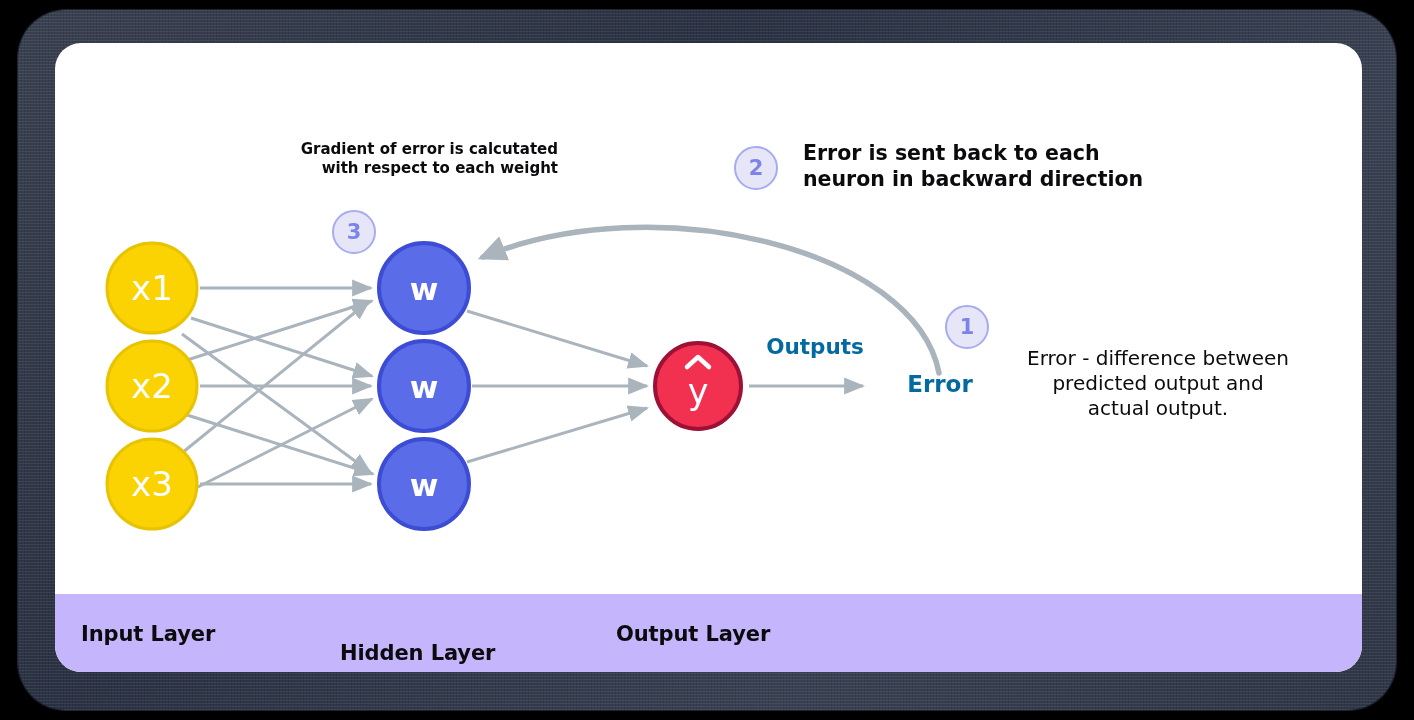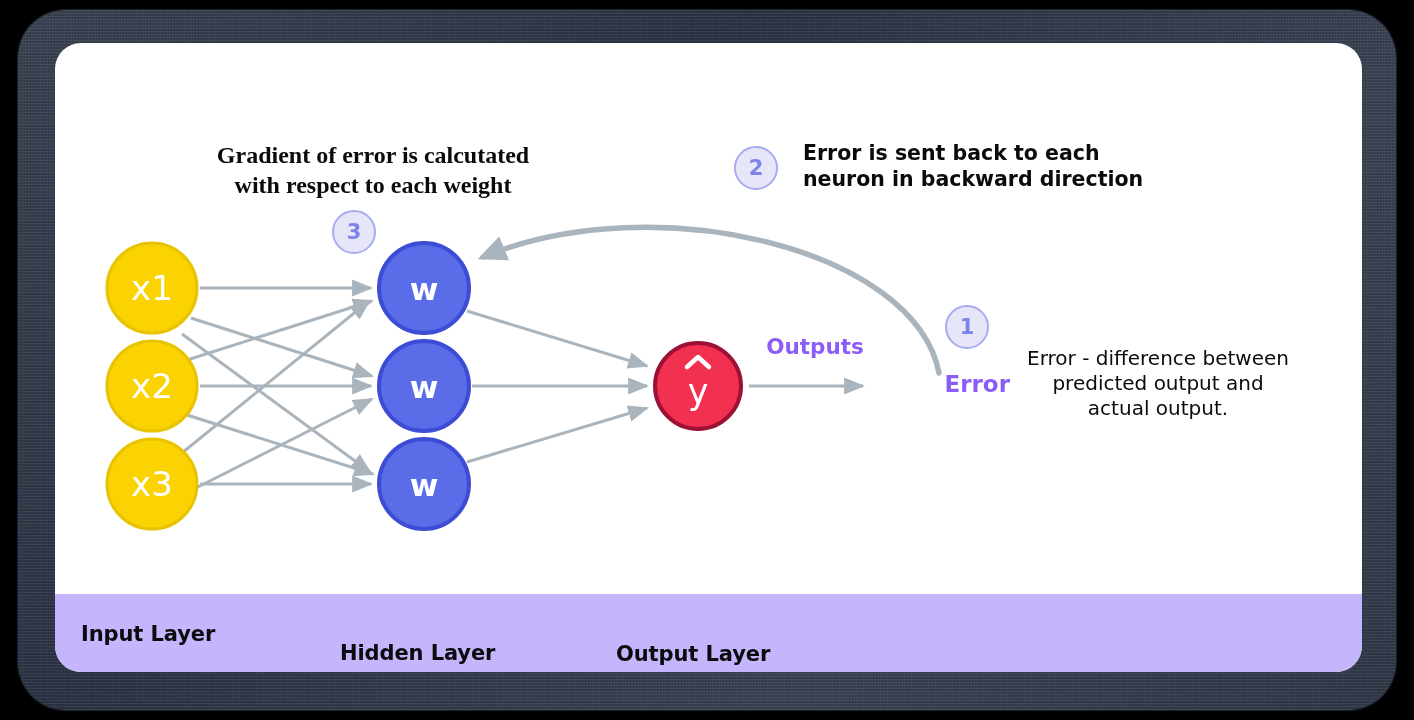--- a/index.html
+++ b/index.html
@@ -83,38 +83,37 @@
     position: absolute;
     top: 28px;
     font-size: 21px;
     font-weight: 700;
     color: #0b0b0d;
     white-space: nowrap;
     letter-spacing: -0.1px;
   }
   #layer-input  { left: 26px; }
   #layer-hidden { left: 285px; margin-top: 19px; }
-  #layer-output { left: 561px; margin-top: 20px; }
+  #layer-output { left: 561px; }
 
   
   .note {
     position: absolute;
     color: #0b0b0d;
     white-space: pre-line;
     line-height: 1.26;
   }
   .note.bold { font-weight: 700; }
 
   #note-gradient {
     left: 133px;
     top: 97px;
     width: 370px;
-    text-align: center;
-    font-size: 24px;
-    font-family: Liberation Serif, serif;
+    text-align: right;
+    font-size: 15px;
   }
   #note-backward {
     left: 748px;
     top: 98px;
     width: 350px;
     text-align: left;
     font-size: 20.5px;
   }
   #note-errordef {
     left: 948px;
@@ -122,28 +121,28 @@
     width: 310px;
     text-align: center;
     font-size: 20px;
     font-weight: 400;
   }
 
   .edge-label {
     position: absolute;
     font-size: 21.5px;
     font-weight: 700;
-    color: #8b5cf6;
+    color: #0369a1;
     text-align: center;
     white-space: pre-line;
     line-height: 1.25;
   }
   #label-outputs   { left: 665px; top: 291px; width: 190px; }
   #label-predicted { left: 660px; top: 351px; width: 200px; }
-  #label-error     { left: 815px; top: 327px; width: 140px; text-align: right; font-size: 23px; }
+  #label-error     { left: 815px; top: 327px; width: 140px; text-align: center; font-size: 23px; }
 
   
   .badge {
     position: absolute;
     width: 44px;
     height: 44px;
     border-radius: 50%;
     background: #e6e6f8;
     border: 2.5px solid #a7abef;
     box-sizing: border-box;

